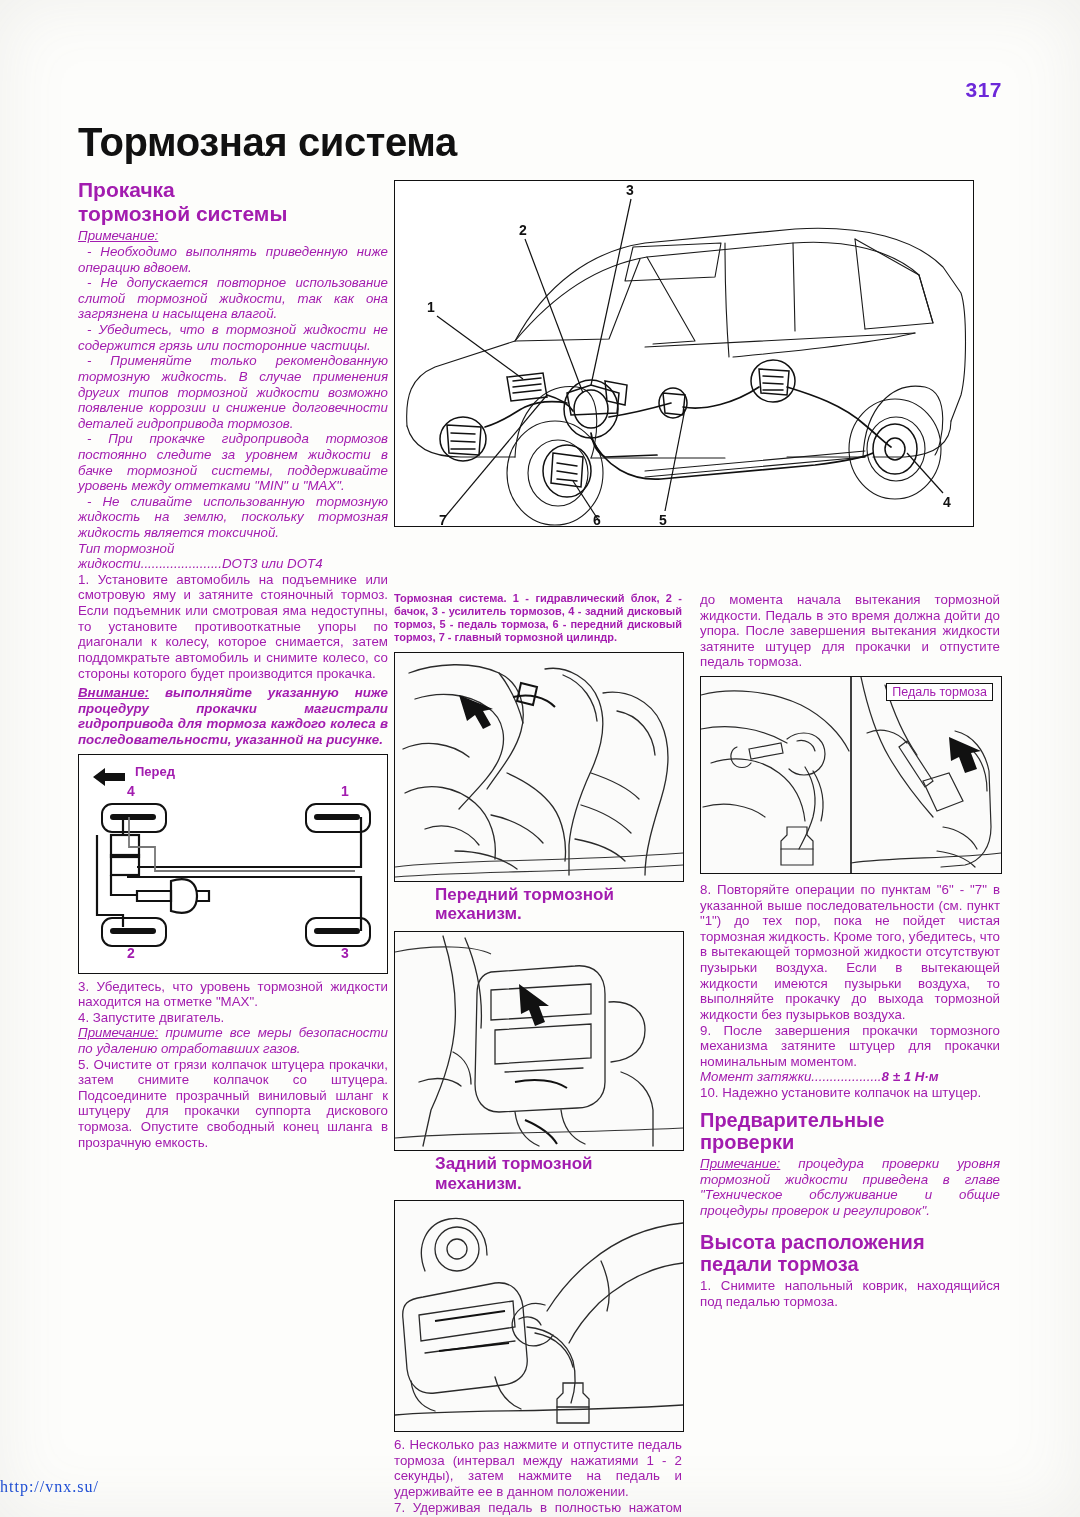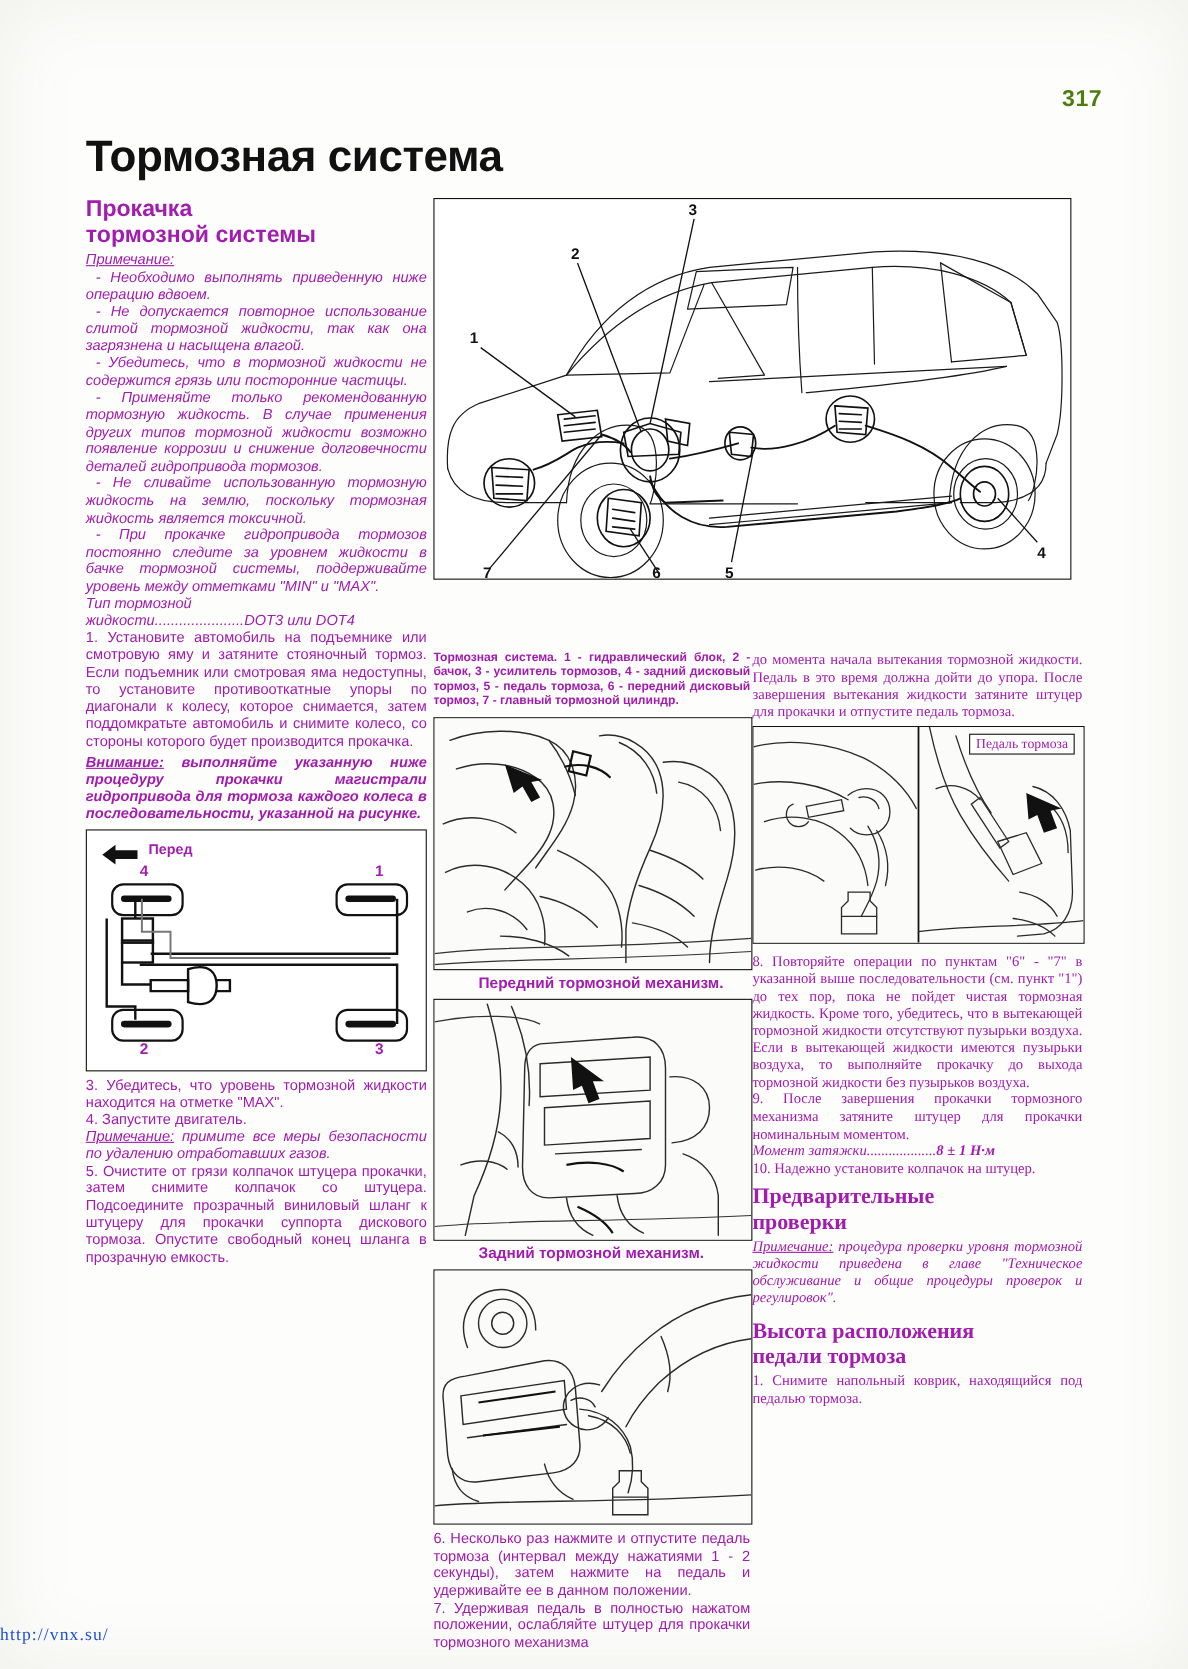--- a/index.html
+++ b/index.html
@@ -7,51 +7,51 @@
   .page{
     position:relative;width:1080px;height:1517px;background:#fdfdfb;
     overflow:hidden;
   }
   .page::after{
     content:"";position:absolute;inset:0;pointer-events:none;
     box-shadow:inset 0 0 70px rgba(120,120,110,.10);
   }
   .pageno{
     position:absolute;right:78px;top:78px;font-size:21px;font-weight:bold;
-    color:#4d7c0f;letter-spacing:.5px;
+    color:#6d28d9;letter-spacing:.5px;
   }
   .title{
     position:absolute;left:78px;top:120px;font-size:40px;font-weight:bold;
     color:#111;letter-spacing:-.4px;
   }
   
   .col{position:absolute;color:#a21caf;}
   .col-left{left:78px;top:178px;width:310px;}
-  .col-right{left:684px;top:592px;width:300px;font-family:Liberation Serif, serif;}
+  .col-right{left:700px;top:592px;width:300px;}
   .col-mid-low{left:394px;top:592px;width:288px;}
 
   h2.sec{
     font-size:21px;font-weight:bold;line-height:1.13;margin:0 0 3px 0;
   }
   h2.sec2{
     font-size:20px;font-weight:bold;line-height:1.14;margin:8px 0 2px 0;
   }
   p{margin:0;}
   .body{
     font-size:13.3px;line-height:1.175;text-align:justify;
     text-justify:inter-word;hyphens:manual;
   }
   .ital{font-style:italic;}
   .bold{font-weight:bold;}
   .u{text-decoration:underline;}
   .ind{text-indent:9px;}
 
   
   .fig{border:1.6px solid #111;background:#fff;position:relative;overflow:hidden;}
-  .figcap{font-size:14px;font-weight:bold;margin:3px 0 7px 0;line-height:1.15;padding-left:41px;}
+  .figcap{font-size:17px;font-weight:bold;margin:3px 0 7px 0;line-height:1.15;padding-left:41px;}
 
   
   .fig-car{position:absolute;left:394px;top:180px;width:578px;height:345px;}
   
   .fig-seq{position:relative;width:308px;height:218px;margin:6px 0 5px 0;}
   .seq-label{position:absolute;left:26px;top:10px;font-size:13px;font-weight:bold;}
   .seq-arrow{position:absolute;left:-3px;top:-4px;}
   .wheel{
     position:absolute;width:62px;height:26px;border:2px solid #111;border-radius:11px;
     background:#fff;
@@ -183,22 +183,22 @@
     <h2 class="sec">
       <span>Прокачка</span><br>
       <span>тормозной системы</span>
     </h2>
 
     <p class="body ital u">Примечание:</p>
     <p class="body ital ind">- Необходимо выполнять приведенную ниже операцию вдвоем.</p>
     <p class="body ital ind">- Не допускается повторное использование слитой тормозной жидкости, так как она загрязнена и насыщена влагой.</p>
     <p class="body ital ind">- Убедитесь, что в тормозной жидкости не содержится грязь или посторонние частицы.</p>
     <p class="body ital ind">- Применяйте только рекомендованную тормозную жидкость. В случае применения других типов тормозной жидкости возможно появление коррозии и снижение долговечности деталей гидропривода тормозов.</p>
+    <p class="body ital ind">- При прокачке гидропривода тормозов постоянно следите за уровнем жидкости в бачке тормозной системы, поддерживайте уровень между отметками "MIN" и "MAX".</p>
     <p class="body ital ind">- Не сливайте использованную тормозную жидкость на землю, поскольку тормозная жидкость является токсичной.</p>
-    <p class="body ital ind">- При прокачке гидропривода тормозов постоянно следите за уровнем жидкости в бачке тормозной системы, поддерживайте уровень между отметками "MIN" и "MAX".</p>
 
     <p class="body ital">
       <span>Тип тормозной</span>
     </p>
     <p class="body ital" style="text-align:left;">
       <span>жидкости</span><span>......................</span><span>DOT3 или DOT4</span>
     </p>
 
     <p class="body">1. Установите автомобиль на подъемнике или смотровую яму и затяните стояночный тормоз. Если подъемник или смотровая яма недоступны, то установите противооткатные упоры по диагонали к колесу, которое снимается, затем поддомкратьте автомобиль и снимите колесо, со стороны которого будет производится прокачка.</p>
 

